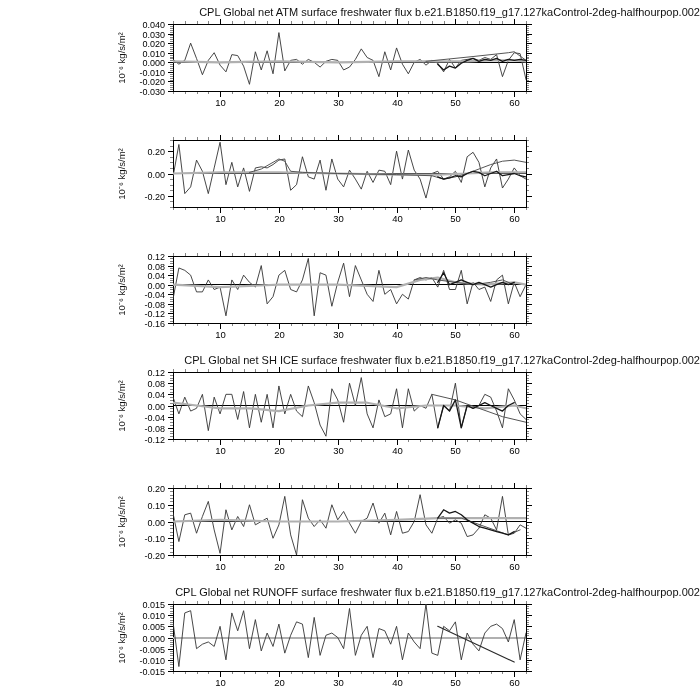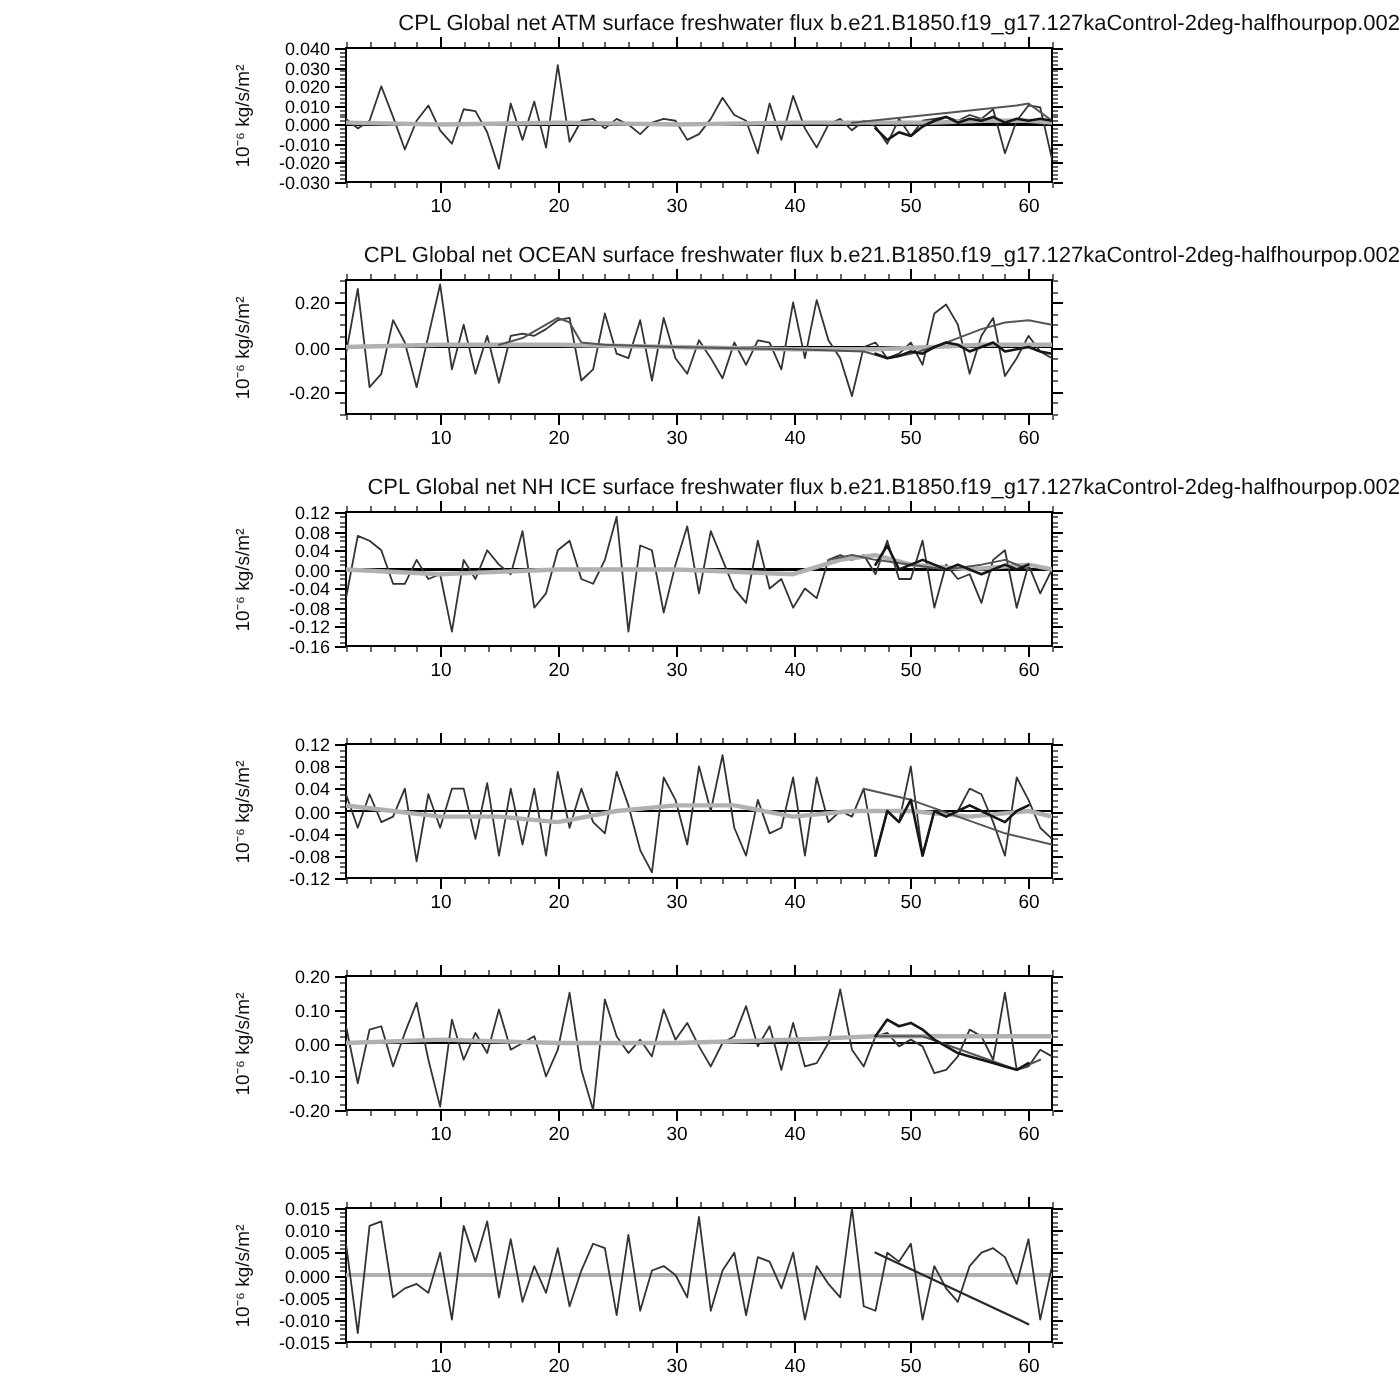--- a/index.html
+++ b/index.html
@@ -185,21 +185,20 @@
         <rect x="173" y="24" width="353" height="67" fill="none" stroke="#000" stroke-width="1" shape-rendering="crispEdges"></rect>
         <line x1="173" y1="62.285714285714285" x2="526" y2="62.285714285714285" stroke="#000000" stroke-width="1.2" shape-rendering="crispEdges"></line>
         <polyline points="173,59.41428571428571 178.88333333333333,64.19999999999999 184.76666666666668,60.37142857142857 190.65,43.14285714285714 196.53333333333333,58.45714285714286 202.41666666666666,74.72857142857143 208.3,60.37142857142857 214.18333333333334,52.71428571428571 220.06666666666666,65.15714285714286 225.95,71.85714285714286 231.83333333333334,54.628571428571426 237.71666666666667,55.58571428571429 243.6,66.1142857142857 249.48333333333335,84.3 255.36666666666667,51.75714285714285 261.25,69.94285714285715 267.1333333333333,50.8 273.01666666666665,73.77142857142857 278.9,32.614285714285714 284.7833333333333,70.89999999999999 290.6666666666667,60.37142857142857 296.55,59.41428571428571 302.43333333333334,64.19999999999999 308.31666666666666,59.41428571428571 314.2,62.285714285714285 320.08333333333337,67.07142857142856 325.9666666666667,61.32857142857142 331.85,59.41428571428571 337.73333333333335,60.37142857142857 343.6166666666667,69.94285714285715 349.5,67.07142857142856 355.3833333333333,59.41428571428571 361.26666666666665,48.885714285714286 367.15,57.5 373.0333333333333,60.37142857142857 378.91666666666663,76.64285714285714 384.8,51.75714285714285 390.68333333333334,69.94285714285715 396.56666666666666,47.92857142857143 402.45,64.19999999999999 408.33333333333337,73.77142857142857 414.2166666666667,62.285714285714285 420.1,59.41428571428571 425.98333333333335,65.15714285714286 431.8666666666667,60.37142857142857 437.75,63.24285714285715 443.6333333333333,71.85714285714286 449.51666666666665,59.41428571428571 455.4,68.02857142857142 461.28333333333336,60.37142857142857 467.1666666666667,59.41428571428571 473.05,58.45714285714286 478.93333333333334,60.37142857142857 484.81666666666666,57.5 490.7,59.41428571428571 496.5833333333333,54.628571428571426 502.46666666666664,76.64285714285714 508.35,60.37142857142857 514.2333333333333,52.71428571428571 520.1166666666667,53.671428571428564 526,79.5142857142857" fill="none" stroke="#333333" stroke-width="0.9" stroke-linejoin="round" stroke-linecap="round" clip-path="url(#clip-0)"></polyline>
         <polyline points="173,61.32857142857142 220.06666666666666,62.285714285714285 278.9,61.32857142857142 337.73333333333335,62.285714285714285 396.56666666666666,61.32857142857142 437.75,61.32857142857142 467.1666666666667,61.32857142857142 490.7,60.37142857142857 514.2333333333333,60.37142857142857 526,61.32857142857142" fill="none" stroke="#b0b0b0" stroke-width="2.2" stroke-linejoin="round" stroke-linecap="round" clip-path="url(#clip-0)"></polyline>
         <polyline points="425.98333333333335,61.32857142857142 473.05,56.54285714285714 508.35,52.71428571428571 514.2333333333333,51.75714285714285 526,60.37142857142857" fill="none" stroke="#555555" stroke-width="1" stroke-linejoin="round" stroke-linecap="round" clip-path="url(#clip-0)"></polyline>
         <polyline points="437.75,64.19999999999999 443.6333333333333,69.94285714285715 449.51666666666665,66.1142857142857 455.4,68.02857142857142 461.28333333333336,63.24285714285715 467.1666666666667,60.37142857142857 473.05,58.45714285714286 478.93333333333334,61.32857142857142 484.81666666666666,59.41428571428571 490.7,60.37142857142857 496.5833333333333,58.45714285714286 502.46666666666664,61.32857142857142 508.35,59.41428571428571 514.2333333333333,60.37142857142857 520.1166666666667,59.41428571428571 526,60.37142857142857" fill="none" stroke="#161616" stroke-width="1.3" stroke-linejoin="round" stroke-linecap="round" clip-path="url(#clip-0)"></polyline>
       </svg>
   </section>
 
   <section class="panel">
-    <div class="panel-title">CPL Global net OCEAN surface freshwater flux b.e21.B1850.f19_g17.127kaControl-2deg-halfhourpop.002</div>
     <div class="ylabel">
         <span>10⁻⁶ kg/s/m²</span>
       </div>
     <svg class="plot" width="700" height="116">
         <defs>
           <clipPath id="clip-1">
             <rect x="173" y="24" width="353" height="67"></rect>
           </clipPath>
         </defs>
         <line x1="170" y1="24.5" x2="173" y2="24.5" stroke="#666" stroke-width="0.8" shape-rendering="crispEdges"></line>
@@ -302,21 +301,20 @@
         <rect x="173" y="24" width="353" height="67" fill="none" stroke="#000" stroke-width="1" shape-rendering="crispEdges"></rect>
         <line x1="173" y1="57.5" x2="526" y2="57.5" stroke="#000000" stroke-width="1.2" shape-rendering="crispEdges"></line>
         <polyline points="173,60.849999999999994 178.88333333333333,28.466666666666665 184.76666666666668,77.6 190.65,70.9 196.53333333333333,44.099999999999994 202.41666666666666,55.266666666666666 208.3,77.6 214.18333333333334,51.91666666666667 220.06666666666666,26.233333333333327 225.95,68.66666666666667 231.83333333333334,46.33333333333333 237.71666666666667,70.9 243.6,51.91666666666667 249.48333333333335,75.36666666666666 255.36666666666667,51.91666666666667 261.25,50.8 267.1333333333333,51.91666666666667 273.01666666666665,48.56666666666666 278.9,44.099999999999994 284.7833333333333,42.983333333333334 290.6666666666667,74.25 296.55,68.66666666666667 302.43333333333334,40.75 308.31666666666666,60.849999999999994 314.2,63.083333333333336 320.08333333333337,44.099999999999994 325.9666666666667,74.25 331.85,42.983333333333334 337.73333333333335,63.083333333333336 343.6166666666667,70.9 349.5,54.150000000000006 355.3833333333333,63.083333333333336 361.26666666666665,73.13333333333333 367.15,55.266666666666666 373.0333333333333,66.43333333333334 378.91666666666663,54.150000000000006 384.8,55.266666666666666 390.68333333333334,68.66666666666667 396.56666666666666,35.166666666666664 402.45,63.083333333333336 408.33333333333337,34.05 414.2166666666667,54.150000000000006 420.1,63.083333333333336 425.98333333333335,82.06666666666668 431.8666666666667,57.5 437.75,55.266666666666666 443.6333333333333,63.083333333333336 449.51666666666665,60.849999999999994 455.4,55.266666666666666 461.28333333333336,66.43333333333334 467.1666666666667,40.75 473.05,36.28333333333333 478.93333333333334,46.33333333333333 484.81666666666666,70.9 490.7,51.91666666666667 496.5833333333333,42.983333333333334 502.46666666666664,72.01666666666667 508.35,63.083333333333336 514.2333333333333,51.91666666666667 520.1166666666667,59.733333333333334 526,63.083333333333336" fill="none" stroke="#333333" stroke-width="0.9" stroke-linejoin="round" stroke-linecap="round" clip-path="url(#clip-1)"></polyline>
         <polyline points="173,57.5 220.06666666666666,56.38333333333333 278.9,56.38333333333333 337.73333333333335,57.5 396.56666666666666,58.61666666666667 437.75,58.61666666666667 467.1666666666667,57.5 490.7,56.38333333333333 514.2333333333333,56.38333333333333 526,56.38333333333333" fill="none" stroke="#b0b0b0" stroke-width="2.2" stroke-linejoin="round" stroke-linecap="round" clip-path="url(#clip-1)"></polyline>
         <polyline points="249.48333333333335,56.38333333333333 261.25,53.03333333333334 278.9,42.983333333333334 284.7833333333333,45.21666666666667 290.6666666666667,55.266666666666666 302.43333333333334,56.38333333333333 337.73333333333335,57.5 396.56666666666666,58.61666666666667 431.8666666666667,59.733333333333334 443.6333333333333,63.083333333333336 455.4,60.849999999999994 467.1666666666667,57.5 478.93333333333334,53.03333333333334 490.7,48.56666666666666 502.46666666666664,45.21666666666667 514.2333333333333,44.099999999999994 526,46.33333333333333" fill="none" stroke="#555555" stroke-width="1" stroke-linejoin="round" stroke-linecap="round" clip-path="url(#clip-1)"></polyline>
         <polyline points="437.75,60.849999999999994 443.6333333333333,63.083333333333336 449.51666666666665,61.96666666666666 455.4,59.733333333333334 461.28333333333336,60.849999999999994 467.1666666666667,57.5 473.05,55.266666666666666 478.93333333333334,56.38333333333333 484.81666666666666,59.733333333333334 490.7,57.5 496.5833333333333,55.266666666666666 502.46666666666664,59.733333333333334 508.35,58.61666666666667 514.2333333333333,57.5 520.1166666666667,59.733333333333334 526,60.849999999999994" fill="none" stroke="#161616" stroke-width="1.3" stroke-linejoin="round" stroke-linecap="round" clip-path="url(#clip-1)"></polyline>
       </svg>
   </section>
 
   <section class="panel">
-    <div class="panel-title">CPL Global net NH ICE surface freshwater flux b.e21.B1850.f19_g17.127kaControl-2deg-halfhourpop.002</div>
     <div class="ylabel">
         <span>10⁻⁶ kg/s/m²</span>
       </div>
     <svg class="plot" width="700" height="116">
         <defs>
           <clipPath id="clip-2">
             <rect x="173" y="24" width="353" height="67"></rect>
           </clipPath>
         </defs>
         <line x1="167.5" y1="24.5" x2="173" y2="24.5" stroke="#000" stroke-width="1" shape-rendering="crispEdges"></line>
@@ -456,20 +454,21 @@
         <rect x="173" y="24" width="353" height="67" fill="none" stroke="#000" stroke-width="1" shape-rendering="crispEdges"></rect>
         <line x1="173" y1="52.71428571428571" x2="526" y2="52.71428571428571" stroke="#000000" stroke-width="1.2" shape-rendering="crispEdges"></line>
         <polyline points="173,67.07142857142856 178.88333333333333,35.96428571428571 184.76666666666668,38.357142857142854 190.65,43.14285714285714 196.53333333333333,59.89285714285714 202.41666666666666,59.89285714285714 208.3,47.92857142857142 214.18333333333334,57.49999999999999 220.06666666666666,55.10714285714286 225.95,83.82142857142856 231.83333333333334,47.92857142857142 237.71666666666667,57.49999999999999 243.6,43.14285714285714 249.48333333333335,50.32142857142857 255.36666666666667,55.10714285714286 261.25,33.57142857142857 267.1333333333333,71.85714285714286 273.01666666666665,64.67857142857142 278.9,43.14285714285714 284.7833333333333,38.357142857142854 290.6666666666667,57.49999999999999 296.55,59.89285714285714 302.43333333333334,47.92857142857142 308.31666666666666,26.392857142857142 314.2,83.82142857142856 320.08333333333337,40.75 325.9666666666667,43.14285714285714 331.85,74.25 337.73333333333335,50.32142857142857 343.6166666666667,31.178571428571427 349.5,64.67857142857142 355.3833333333333,33.57142857142857 361.26666666666665,47.92857142857142 367.15,62.285714285714285 373.0333333333333,69.46428571428571 378.91666666666663,38.357142857142854 384.8,62.285714285714285 390.68333333333334,57.49999999999999 396.56666666666666,71.85714285714286 402.45,62.285714285714285 408.33333333333337,67.07142857142856 414.2166666666667,47.92857142857142 420.1,45.53571428571428 425.98333333333335,47.92857142857142 431.8666666666667,45.53571428571428 437.75,55.10714285714286 443.6333333333333,38.357142857142854 449.51666666666665,57.49999999999999 455.4,57.49999999999999 461.28333333333336,38.357142857142854 467.1666666666667,71.85714285714286 473.05,50.32142857142857 478.93333333333334,57.49999999999999 484.81666666666666,55.10714285714286 490.7,69.46428571428571 496.5833333333333,47.92857142857142 502.46666666666664,43.14285714285714 508.35,71.85714285714286 514.2333333333333,50.32142857142857 520.1166666666667,64.67857142857142 526,52.71428571428571" fill="none" stroke="#333333" stroke-width="0.9" stroke-linejoin="round" stroke-linecap="round" clip-path="url(#clip-2)"></polyline>
         <polyline points="173,52.71428571428571 220.06666666666666,55.10714285714286 278.9,52.71428571428571 337.73333333333335,52.71428571428571 396.56666666666666,55.10714285714286 420.1,47.92857142857142 437.75,45.53571428571428 455.4,50.32142857142857 484.81666666666666,52.71428571428571 514.2333333333333,50.32142857142857 526,52.71428571428571" fill="none" stroke="#b0b0b0" stroke-width="2.2" stroke-linejoin="round" stroke-linecap="round" clip-path="url(#clip-2)"></polyline>
         <polyline points="414.2166666666667,47.92857142857142 425.98333333333335,45.53571428571428 437.75,47.92857142857142 455.4,50.32142857142857 473.05,52.71428571428571 490.7,50.32142857142857 502.46666666666664,47.92857142857142 514.2333333333333,52.71428571428571" fill="none" stroke="#555555" stroke-width="1" stroke-linejoin="round" stroke-linecap="round" clip-path="url(#clip-2)"></polyline>
         <polyline points="437.75,50.32142857142857 443.6333333333333,40.75 449.51666666666665,52.71428571428571 455.4,50.32142857142857 461.28333333333336,47.92857142857142 467.1666666666667,50.32142857142857 473.05,52.71428571428571 478.93333333333334,50.32142857142857 484.81666666666666,52.71428571428571 490.7,55.10714285714286 496.5833333333333,52.71428571428571 502.46666666666664,50.32142857142857 508.35,52.71428571428571 514.2333333333333,50.32142857142857" fill="none" stroke="#161616" stroke-width="1.3" stroke-linejoin="round" stroke-linecap="round" clip-path="url(#clip-2)"></polyline>
       </svg>
   </section>
 
   <section class="panel">
+    <div class="panel-title">CPL Global net SH ICE surface freshwater flux b.e21.B1850.f19_g17.127kaControl-2deg-halfhourpop.002</div>
     <div class="ylabel">
         <span>10⁻⁶ kg/s/m²</span>
       </div>
     <svg class="plot" width="700" height="116">
         <defs>
           <clipPath id="clip-3">
             <rect x="173" y="24" width="353" height="67"></rect>
           </clipPath>
         </defs>
         <line x1="167.5" y1="24.5" x2="173" y2="24.5" stroke="#000" stroke-width="1" shape-rendering="crispEdges"></line>
@@ -734,20 +733,21 @@
         <rect x="173" y="24" width="353" height="67" fill="none" stroke="#000" stroke-width="1" shape-rendering="crispEdges"></rect>
         <line x1="173" y1="57.5" x2="526" y2="57.5" stroke="#000000" stroke-width="1.2" shape-rendering="crispEdges"></line>
         <polyline points="173,49.125 178.88333333333333,77.6 184.76666666666668,50.8 190.65,49.125 196.53333333333333,69.225 202.41666666666666,52.475 208.3,37.400000000000006 214.18333333333334,65.875 220.06666666666666,89.325 225.95,45.775000000000006 231.83333333333334,65.875 237.71666666666667,52.475 243.6,62.525 249.48333333333335,40.75 255.36666666666667,60.85 261.25,57.5 267.1333333333333,54.150000000000006 273.01666666666665,74.25 278.9,60.85 284.7833333333333,32.375 290.6666666666667,70.9 296.55,91 302.43333333333334,35.725 308.31666666666666,54.150000000000006 314.2,62.525 320.08333333333337,55.825 325.9666666666667,64.2 331.85,40.75 337.73333333333335,55.825 343.6166666666667,47.45 349.5,59.175000000000004 355.3833333333333,69.225 361.26666666666665,57.5 367.15,54.150000000000006 373.0333333333333,39.075 378.91666666666663,59.175000000000004 384.8,49.125 390.68333333333334,70.9 396.56666666666666,47.45 402.45,69.225 408.33333333333337,67.55000000000001 414.2166666666667,57.5 420.1,30.700000000000003 425.98333333333335,60.85 431.8666666666667,69.225 437.75,54.150000000000006 443.6333333333333,52.475 449.51666666666665,59.175000000000004 455.4,55.825 461.28333333333336,59.175000000000004 467.1666666666667,72.575 473.05,70.9 478.93333333333334,64.2 484.81666666666666,50.8 490.7,54.150000000000006 496.5833333333333,65.875 502.46666666666664,32.375 508.35,70.9 514.2333333333333,69.225 520.1166666666667,60.85 526,64.2" fill="none" stroke="#333333" stroke-width="0.9" stroke-linejoin="round" stroke-linecap="round" clip-path="url(#clip-4)"></polyline>
         <polyline points="173,57.5 220.06666666666666,55.825 278.9,57.5 337.73333333333335,57.5 396.56666666666666,55.825 437.75,54.150000000000006 467.1666666666667,54.150000000000006 496.5833333333333,54.150000000000006 514.2333333333333,54.150000000000006 526,54.150000000000006" fill="none" stroke="#b0b0b0" stroke-width="2.2" stroke-linejoin="round" stroke-linecap="round" clip-path="url(#clip-4)"></polyline>
         <polyline points="437.75,54.150000000000006 461.28333333333336,54.150000000000006 508.35,70.9 520.1166666666667,65.875" fill="none" stroke="#555555" stroke-width="1" stroke-linejoin="round" stroke-linecap="round" clip-path="url(#clip-4)"></polyline>
         <polyline points="437.75,54.150000000000006 443.6333333333333,45.775000000000006 449.51666666666665,49.125 455.4,47.45 461.28333333333336,50.8 467.1666666666667,55.825 473.05,59.175000000000004 478.93333333333334,62.525 484.81666666666666,64.2 490.7,65.875 496.5833333333333,67.55000000000001 502.46666666666664,69.225 508.35,70.9 514.2333333333333,67.55000000000001" fill="none" stroke="#161616" stroke-width="1.3" stroke-linejoin="round" stroke-linecap="round" clip-path="url(#clip-4)"></polyline>
       </svg>
   </section>
 
   <section class="panel">
+    <div class="panel-title">CPL Global net RUNOFF surface freshwater flux b.e21.B1850.f19_g17.127kaControl-2deg-halfhourpop.002</div>
     <div class="ylabel">
         <span>10⁻⁶ kg/s/m²</span>
       </div>
     <svg class="plot" width="700" height="116">
         <defs>
           <clipPath id="clip-5">
             <rect x="173" y="24" width="353" height="67"></rect>
           </clipPath>
         </defs>
         <line x1="167.5" y1="24.5" x2="173" y2="24.5" stroke="#000" stroke-width="1" shape-rendering="crispEdges"></line>

